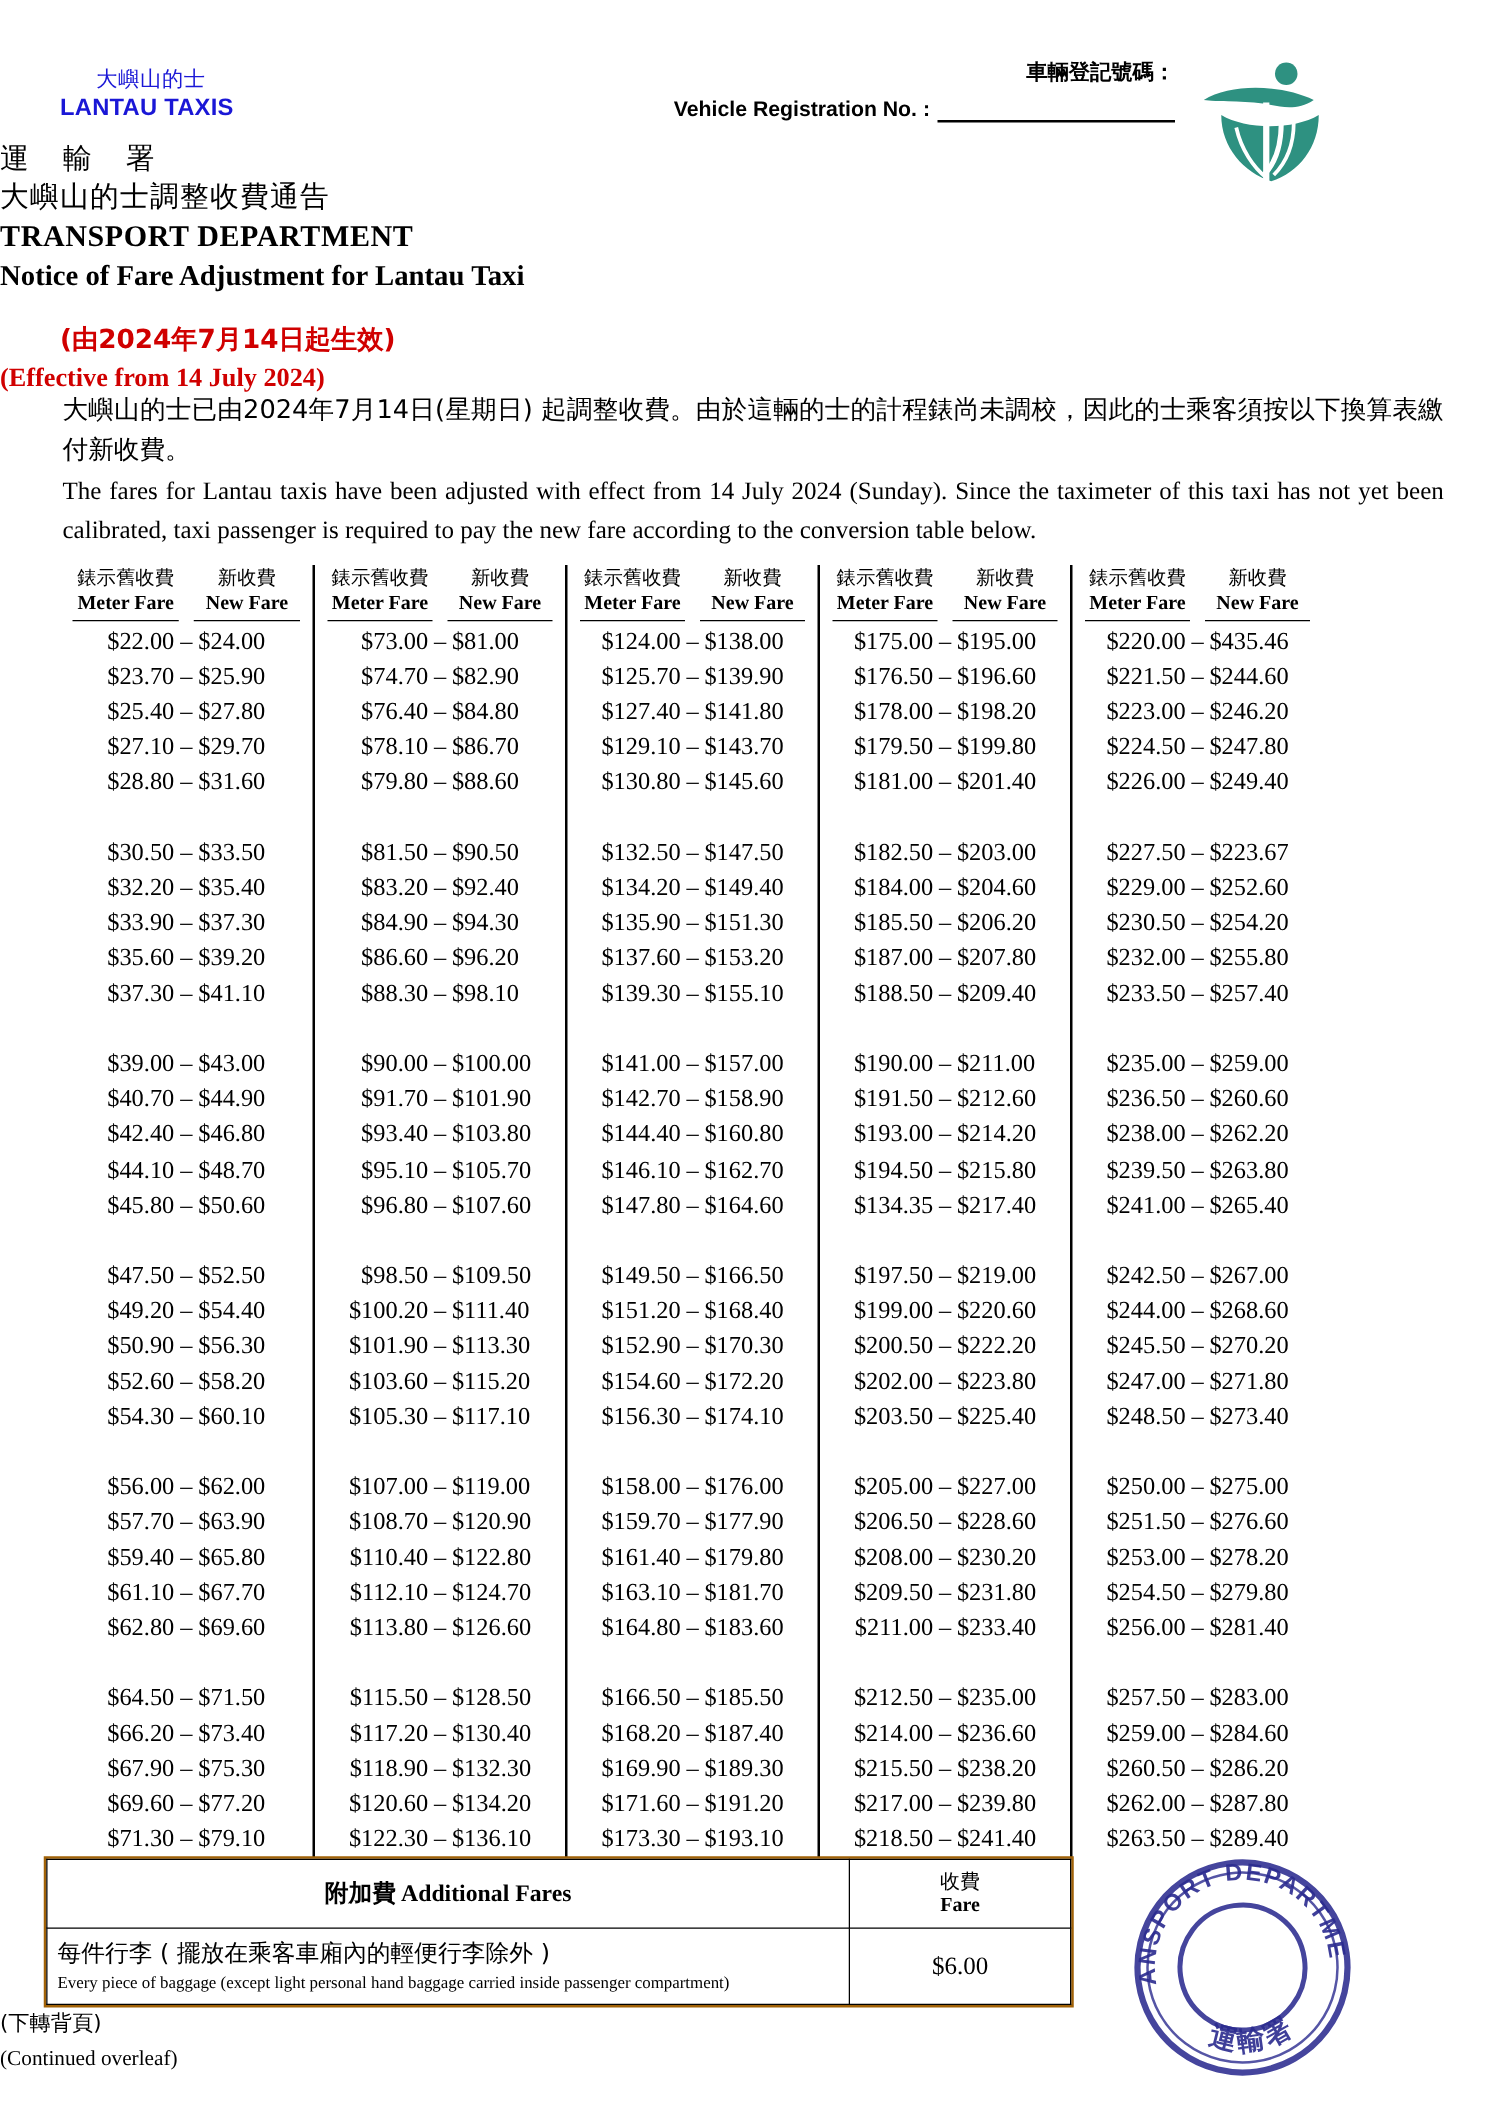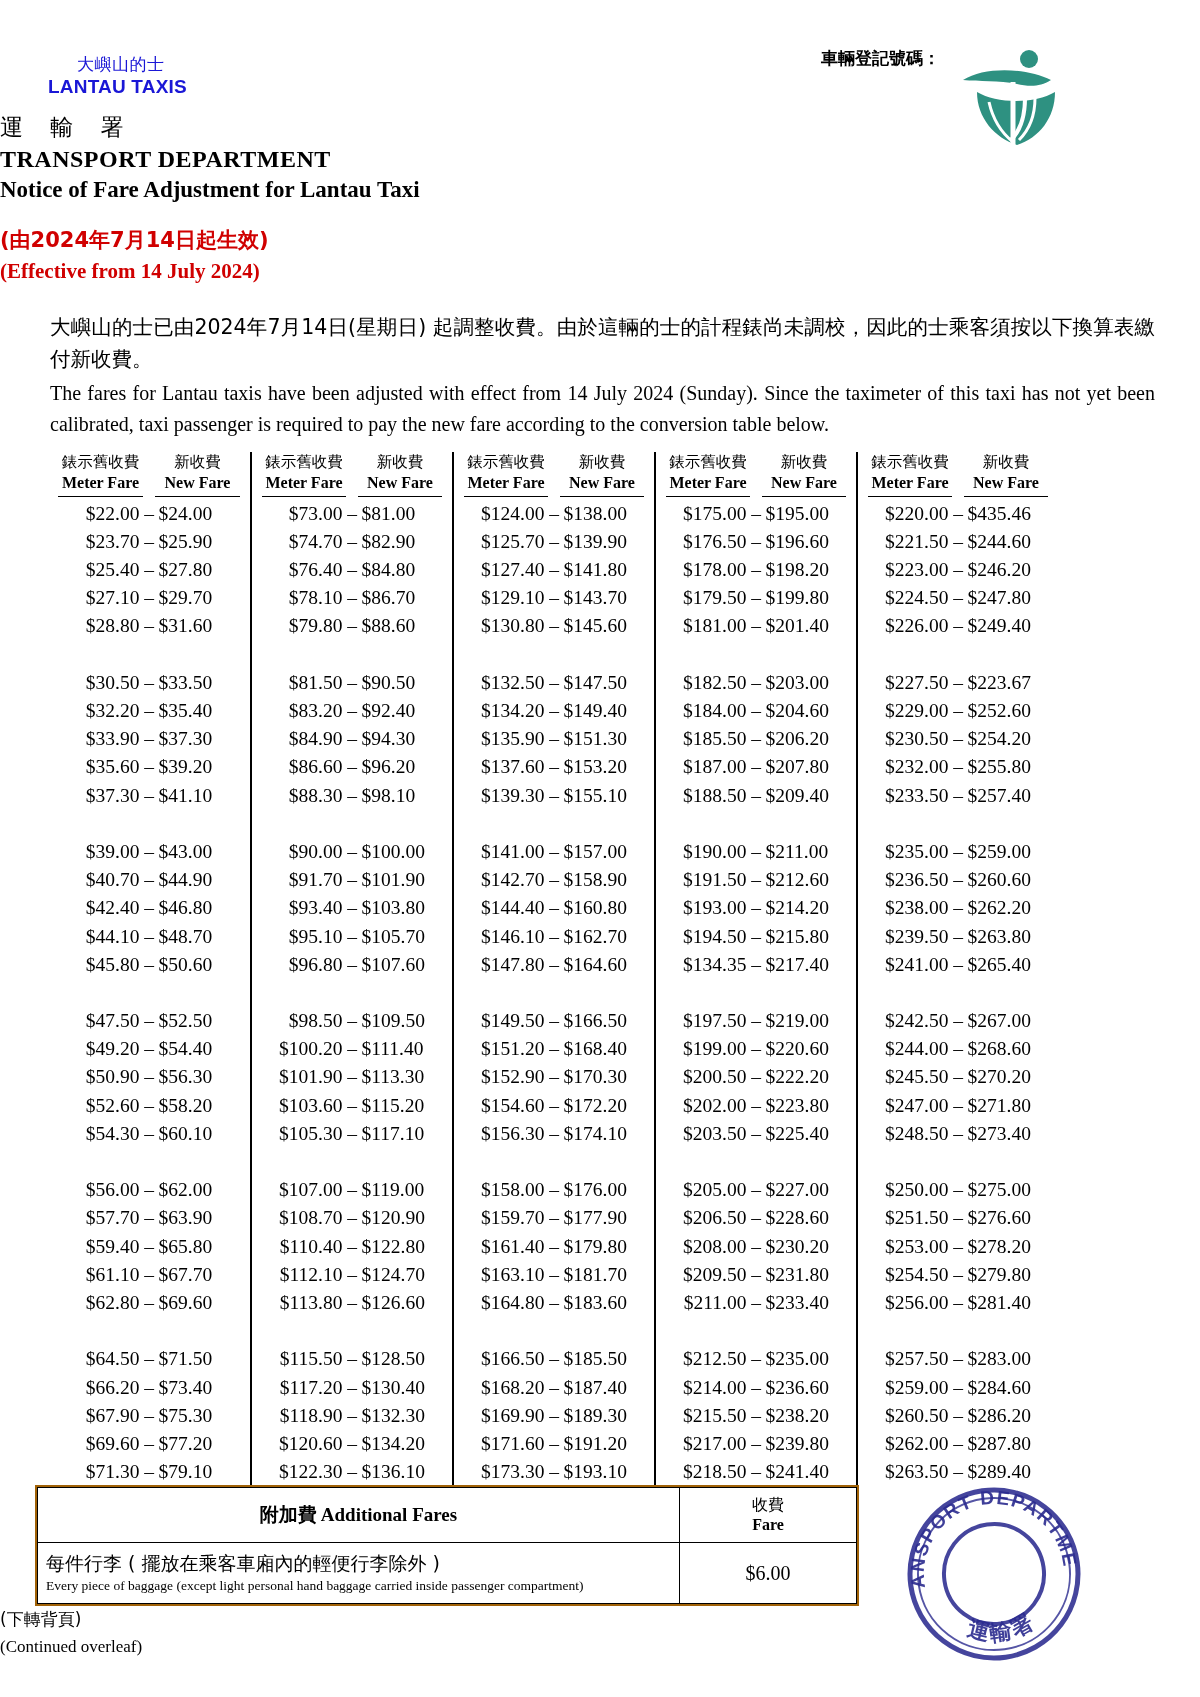--- a/index.html
+++ b/index.html
@@ -128,20 +128,21 @@
   }
   .eff {
     margin-top: 20px;
     color: #d00000;
     font-weight: bold;
   }
   .eff-zh {
     font-family: "DejaVu Sans", sans-serif;
     font-size: 21px;
     line-height: 1.45;
+    margin-left: 48px;
   }
   .eff-en {
     font-size: 21px;
     line-height: 1.45;
   }
 
   
   .para-zh {
     position: absolute;
     top: 312px;
@@ -327,37 +328,42 @@
 
   <div class="topbar">
 
     <div class="lantau-block">
       <div class="lantau-zh">大嶼山的士</div>
       <div class="lantau-en">LANTAU TAXIS</div>
     </div>
 
     <div class="reg-block">
       <div class="reg-zh">車輛登記號碼：</div>
+      <div class="reg-en-row">
+        <span class="reg-en">Vehicle Registration No. :</span>
+        <span class="reg-line"></span>
+      </div>
     </div>
 
     <div class="td-logo">
       <svg width="110" height="105" viewBox="0 0 110 105" xmlns="http://www.w3.org/2000/svg">
         <circle cx="74" cy="13" r="9" fill="#2e9181"></circle>
         <path d="M8 34 C30 20, 72 22, 96 34 C84 42, 72 40, 62 38 C44 34, 24 36, 8 34 Z" fill="#2e9181"></path>
         <path d="M22 46 C22 72, 40 92, 62 99 C84 92, 100 72, 100 46 C80 58, 42 58, 22 46 Z" fill="#2e9181"></path>
         <path d="M58 36 L58 100" stroke="#ffffff" stroke-width="5" fill="none"></path>
         <path d="M70 52 C70 72, 64 86, 56 94" stroke="#ffffff" stroke-width="4" fill="none"></path>
         <path d="M80 52 C80 70, 74 84, 64 94" stroke="#ffffff" stroke-width="3" fill="none"></path>
         <path d="M34 56 C38 74, 48 88, 58 96" stroke="#ffffff" stroke-width="3" fill="none"></path>
       </svg>
     </div>
   </div>
 
   <div class="titles">
     <div class="t-zh-dept">運 輸 署</div>
+    <div class="t-zh-sub">大嶼山的士調整收費通告</div>
     <div class="t-en-dept">TRANSPORT  DEPARTMENT</div>
     <div class="t-en-sub">Notice of Fare Adjustment for Lantau Taxi</div>
     <div class="eff">
       <div class="eff-zh">(由2024年7月14日起生效)</div>
       <div class="eff-en">(Effective from 14 July 2024)</div>
     </div>
   </div>
 
   <div class="para-zh">大嶼山的士已由2024年7月14日(星期日) 起調整收費。由於這輛的士的計程錶尚未調校，因此的士乘客須按以下換算表繳付新收費。</div>
   <div class="para-en">The fares for Lantau taxis have been adjusted with effect from 14 July 2024 (Sunday).  Since the taximeter of this taxi has not yet been calibrated, taxi passenger is required to pay the new fare according to the conversion table below.</div>

